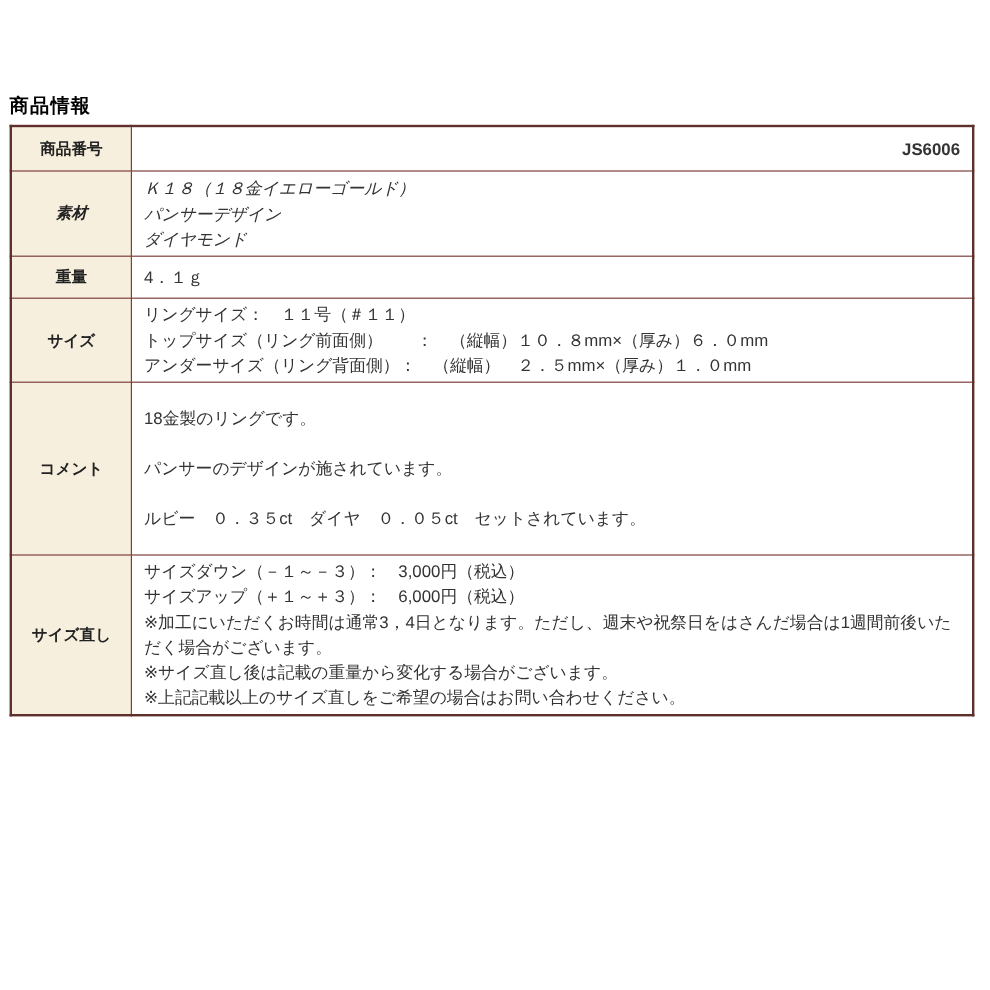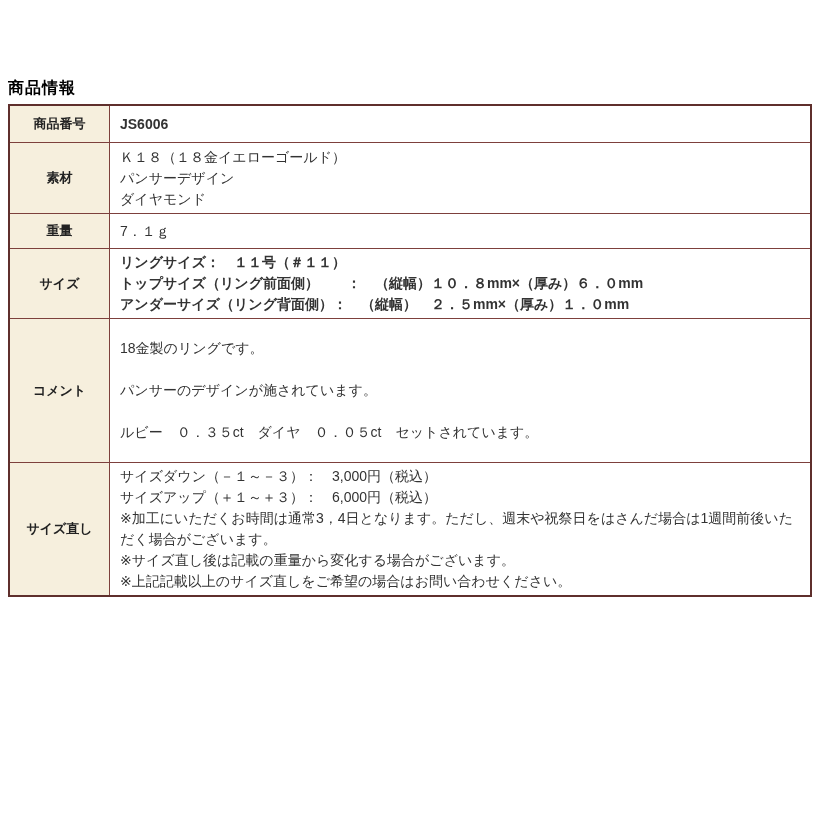--- a/index.html
+++ b/index.html
@@ -46,26 +46,27 @@
   td.value-cell {
     font-size: 14px;
     color: #333333;
     line-height: 21px;
     padding: 3px 10px;
     white-space: pre-line;
     background: #ffffff;
   }
   td.value-bold {
     font-weight: bold;
+    text-align: right;
   }
   tr.r0 td { height: 30px; }
   tr.r1 td { height: 28px; }
-  tr.r2 td { height: 64px; }
+  tr.r2 td { height: 64px; font-style: italic; }
   tr.r3 td { height: 28px; }
-  tr.r4 td { height: 61px; font-weight: bold; }
+  tr.r4 td { height: 61px; }
   tr.r5 td { height: 46px; }
   tr.r6 td { height: 44px; }
   tr.r7 td { height: 137px; }
   tr.r8 td { height: 124px; }
   tr.r9 td { height: 40px; }
 </style>
 </head>
 <body>
 
 <div class="page">
@@ -78,21 +79,21 @@
         <td class="value-cell value-bold">JS6006</td>
       </tr>
       <tr class="r2">
         <td class="label-cell">素材</td>
         <td class="value-cell">Ｋ１８（１８金イエローゴールド）
 パンサーデザイン
 ダイヤモンド</td>
       </tr>
       <tr class="r3">
         <td class="label-cell">重量</td>
-        <td class="value-cell">7．１ｇ</td>
+        <td class="value-cell">4．１ｇ</td>
       </tr>
       <tr class="r4">
         <td class="label-cell">サイズ</td>
         <td class="value-cell">リングサイズ：　１１号（＃１１）
 トップサイズ（リング前面側）　　：　（縦幅）１０．８mm×（厚み）６．０mm
 アンダーサイズ（リング背面側）：　（縦幅）　２．５mm×（厚み）１．０mm</td>
       </tr>
       <tr class="r7">
         <td class="label-cell">コメント</td>
         <td class="value-cell">18金製のリングです。

